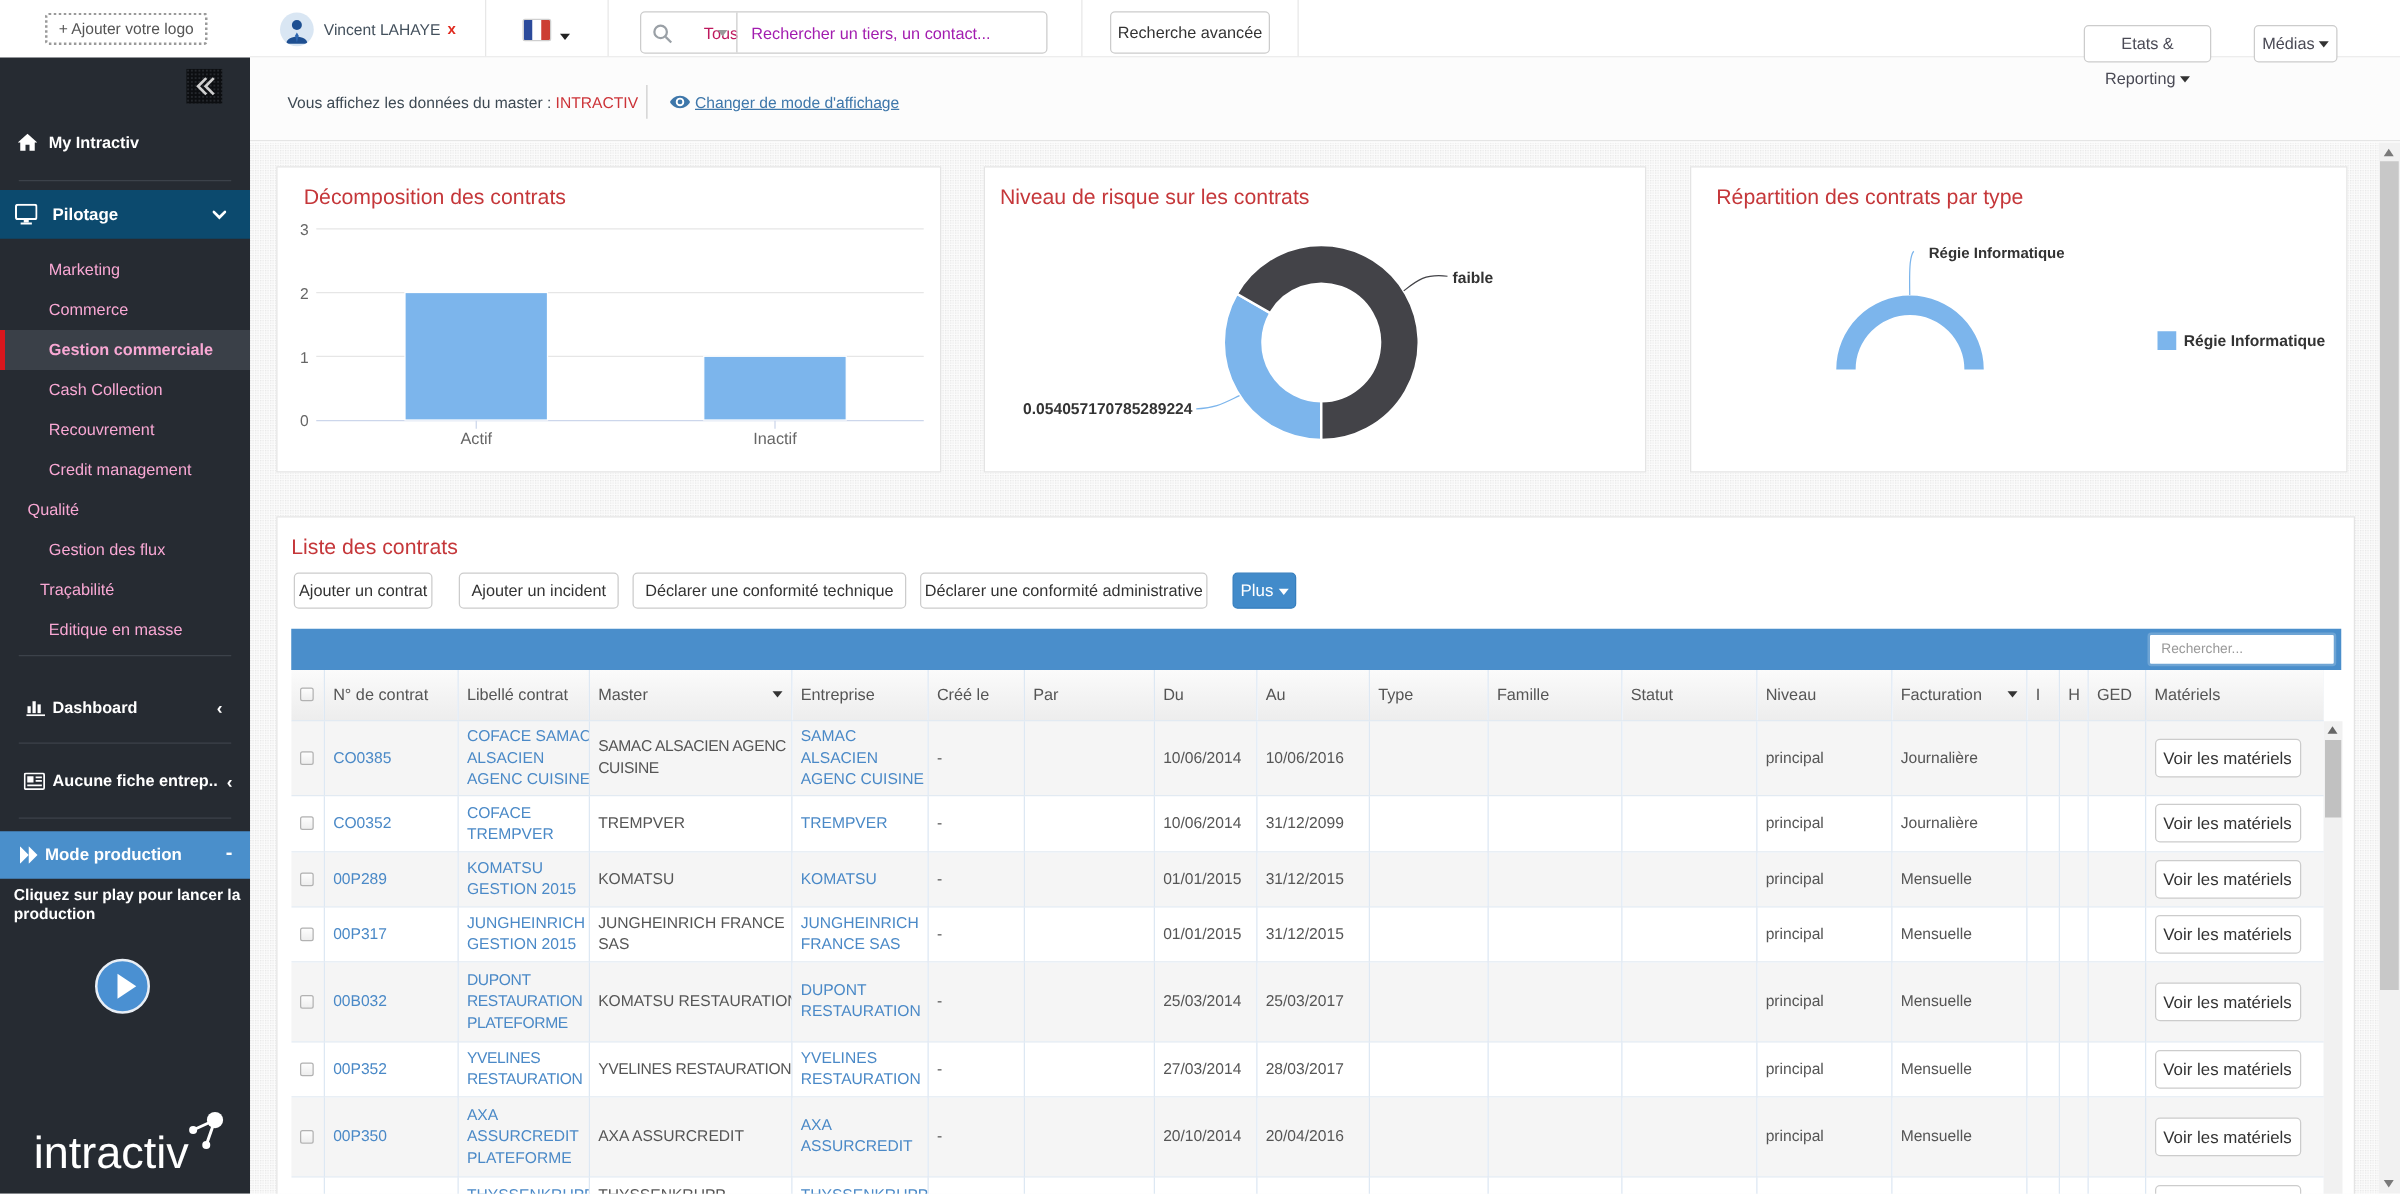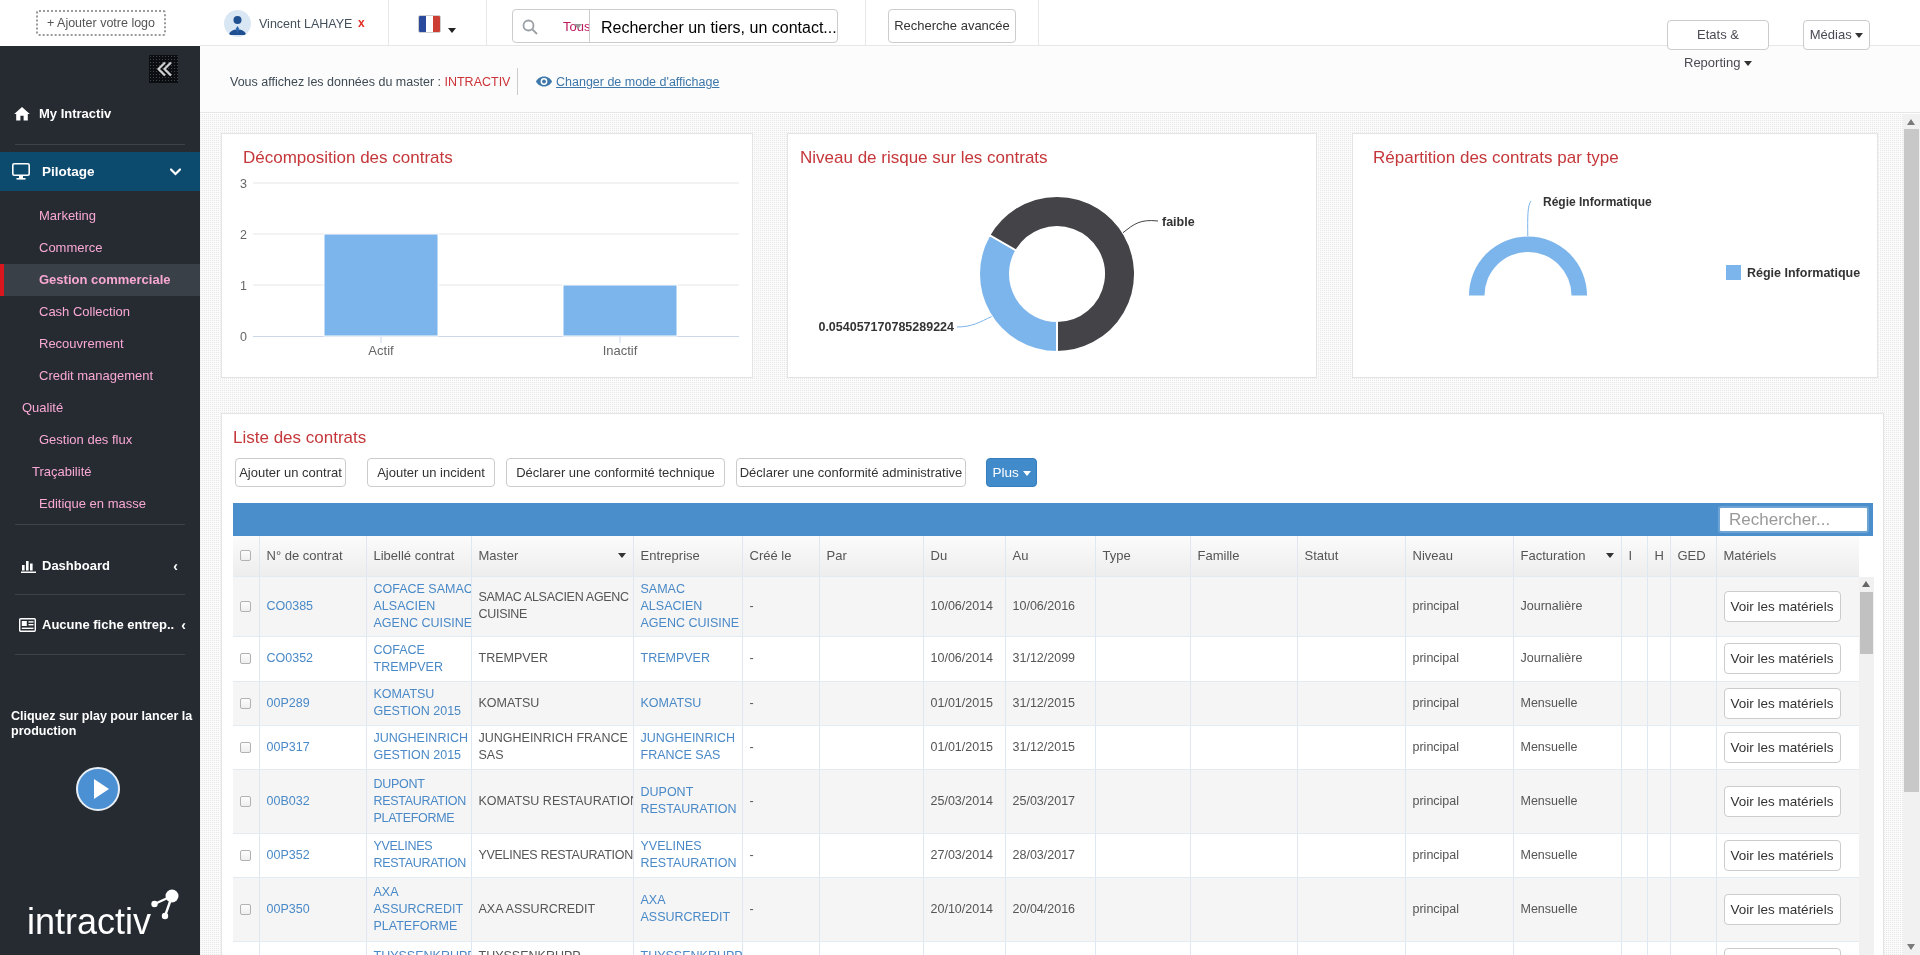--- a/index.html
+++ b/index.html
@@ -53,21 +53,21 @@
 
 .panel { position:absolute; background:#fff; border:1px solid #e4e4e4; }
 .ptitle { position:absolute; font-size:17px; color:#c5373a; }
 
 
 #listpanel { position:absolute; left:221px; top:413px; width:1663px; height:560px; background:#fff; border:1px solid #e4e4e4; }
 .lbtn { position:absolute; top:44px; height:29px; border:1px solid #ccc; border-radius:4px; background:#fff; font-size:13px; color:#333; text-align:center; white-space:nowrap; }
 .lbtn span { line-height:27px; }
 #plusbtn { position:absolute; left:764px; top:44px; width:51px; height:29px; background:#428bca; border:1px solid #357ebd; border-radius:4px; color:#fff; font-size:13.5px; text-align:center; line-height:27px; }
 #bluebar { position:absolute; left:11px; top:89px; width:1640px; height:33px; background:#4a8ecb; }
-#tsearch { position:absolute; left:1485px; top:3px; width:151px; height:27px; background:#fff; border:2px solid #6ea4d4; border-radius:3px; color:#999; font-size:17px; line-height:23px; padding-left:9px; }
+#tsearch { position:absolute; left:1485px; top:3px; width:151px; height:27px; background:#fff; border:2px solid #6ea4d4; border-radius:3px; color:#999; font-size:11px; line-height:23px; padding-left:9px; }
 #tablewrap { position:absolute; left:11px; top:122px; width:1626px; height:420px; overflow:hidden; }
 table { border-collapse:collapse; table-layout:fixed; width:1626px; font-size:12.5px; line-height:17px; }
 td, th { border-right:1px solid #dde8f3; border-bottom:1px solid #e2eaf2; padding:4px 7px; vertical-align:middle; text-align:left; font-weight:normal; overflow:hidden; white-space:nowrap; }
 thead th { background:linear-gradient(#fbfbfb,#ededed); color:#555; font-size:13px; height:40px; }
 tbody tr.odd td { background:#f5f5f5; }
 tbody td { color:#555; }
 tr.toprow td { vertical-align:bottom; padding-bottom:24px; }
 tr.toprow td.vt { vertical-align:top; padding-top:6px; padding-bottom:4px; }
 a.lnk { color:#4a89c7; text-decoration:none; }
 .cbx { width:11px; height:11px; border:1px solid #b2b2b2; border-radius:2px; background:linear-gradient(#fdfdfd,#eee); margin:0 auto; }
@@ -138,20 +138,28 @@
         <rect x="0.7" y="0.7" width="15.6" height="12.6" rx="1" fill="none" stroke="#fff" stroke-width="1.4"></rect>
         <rect x="2.8" y="3" width="5" height="5" fill="#fff"></rect>
         <rect x="9.5" y="3.2" width="5" height="1.4" fill="#fff"></rect>
         <rect x="9.5" y="6" width="5" height="1.4" fill="#fff"></rect>
         <rect x="2.8" y="9.6" width="11.7" height="1.4" fill="#fff"></rect>
       </svg>
     <span style="padding-left:42px;">Aucune fiche entrep..</span>
     <span class="chev" style="right:14px;">‹</span>
   </div>
   <div class="sdivider" style="top:654px;"></div>
+  <div id="modeprod">
+    <svg style="position:absolute; left:16px; top:12px;" width="15" height="14" viewBox="0 0 15 14">
+        <path d="M0 0 L7 7 L0 14 Z" fill="#fff"></path>
+        <path d="M7 0 L14 7 L7 14 Z" fill="#fff"></path>
+      </svg>
+    <span class="txt">Mode production</span>
+    <span style="position:absolute; right:14px; top:9px; font-weight:bold;">-</span>
+  </div>
   <div id="cliquez">Cliquez sur play pour lancer la production</div>
   <div id="playbtn">
       <div class="tri"></div>
     </div>
   <div id="brand">intractiv</div>
   <svg style="position:absolute; left:150px; top:888px;" width="30" height="32" viewBox="0 0 30 32">
     <circle cx="22" cy="8" r="6.5" fill="#fff"></circle>
     <circle cx="4.5" cy="16" r="3.2" fill="#fff"></circle>
     <circle cx="15" cy="28" r="3.2" fill="#fff"></circle>
     <path d="M22 8 L4.5 16 M22 8 L15 28" stroke="#fff" stroke-width="2.4"></path>
@@ -179,21 +187,21 @@
   </div>
 <div class="abs" style="left:448px; top:21px;"><span class="caret"></span></div>
 <div id="searchbox">
   <svg style="position:absolute; left:9px; top:9px;" width="16" height="16" viewBox="0 0 16 16">
       <circle cx="6.5" cy="6.5" r="5" fill="none" stroke="#9aa0a6" stroke-width="1.8"></circle>
       <line x1="10.5" y1="10.5" x2="15" y2="15" stroke="#9aa0a6" stroke-width="1.8"></line>
     </svg>
   <span style="position:absolute; left:30px; top:9px; font-size:13px; color:#be185d;margin-left:20px;">Tous</span>
   <span class="caret" style="position:absolute; left:61px; top:14px; border-top-color:#9a9a9a;"></span>
   <span style="position:absolute; left:76px; top:0; height:32px; border-left:1px solid #ccc;"></span>
-  <span style="position:absolute; left:88px; top:9px; font-size:16px; color:#000000;">Rechercher un tiers, un contact...</span>
+  <span style="position:absolute; left:88px; top:9px; font-size:13px; color:#a21caf;">Rechercher un tiers, un contact...</span>
 </div>
 <div id="recherchebtn">Recherche avancée</div>
 
 <div id="subheader"></div>
 <div class="abs" style="left:230px; top:75px; font-size:12.5px; color:#3e4a54;">Vous affichez les données du master : <span style="color:#cc3338;">INTRACTIV</span></div>
 <div class="abs" style="left:517px; top:68px; height:27px; border-left:1px solid #ccc;"></div>
 <svg class="abs" style="left:536px; top:76px;" width="16" height="11" viewBox="0 0 16 11">
     <path d="M8 0.5 C4 0.5 1.2 3 0 5.5 C1.2 8 4 10.5 8 10.5 C12 10.5 14.8 8 16 5.5 C14.8 3 12 0.5 8 0.5 Z" fill="#3e77aa"></path>
     <circle cx="8" cy="5.5" r="3.4" fill="#fff"></circle>
     <circle cx="8" cy="5.5" r="1.9" fill="#3e77aa"></circle>

